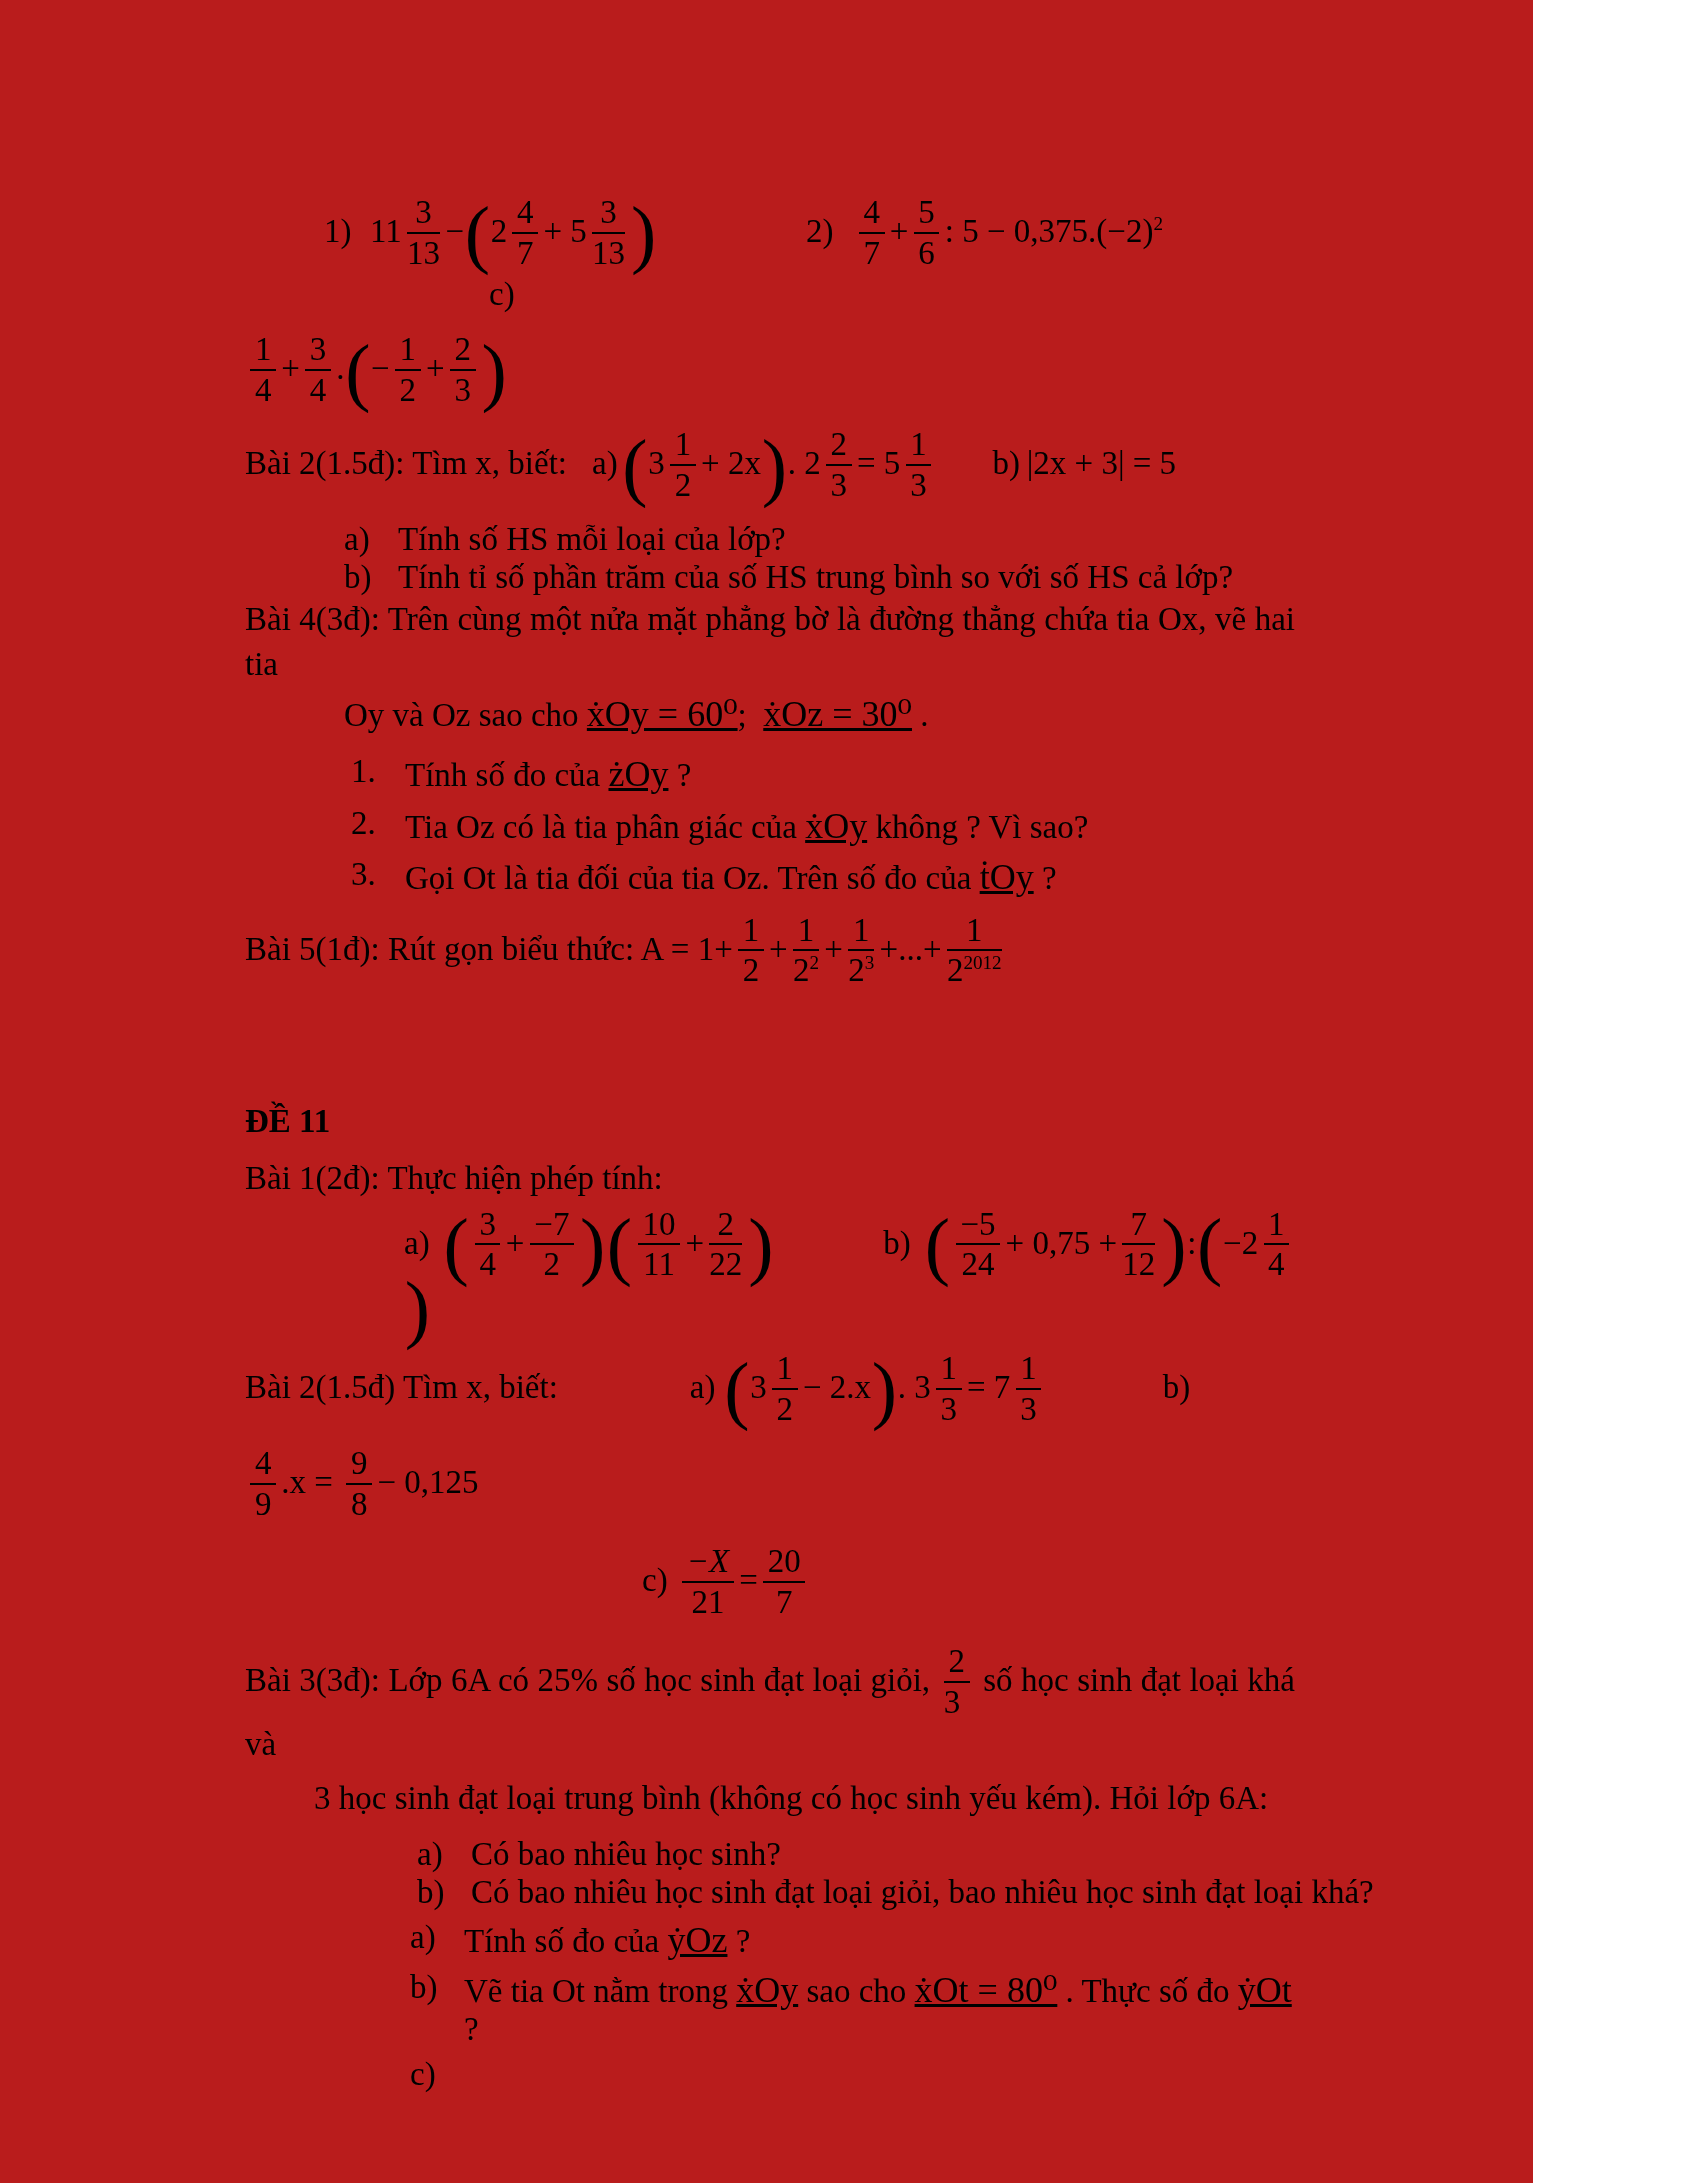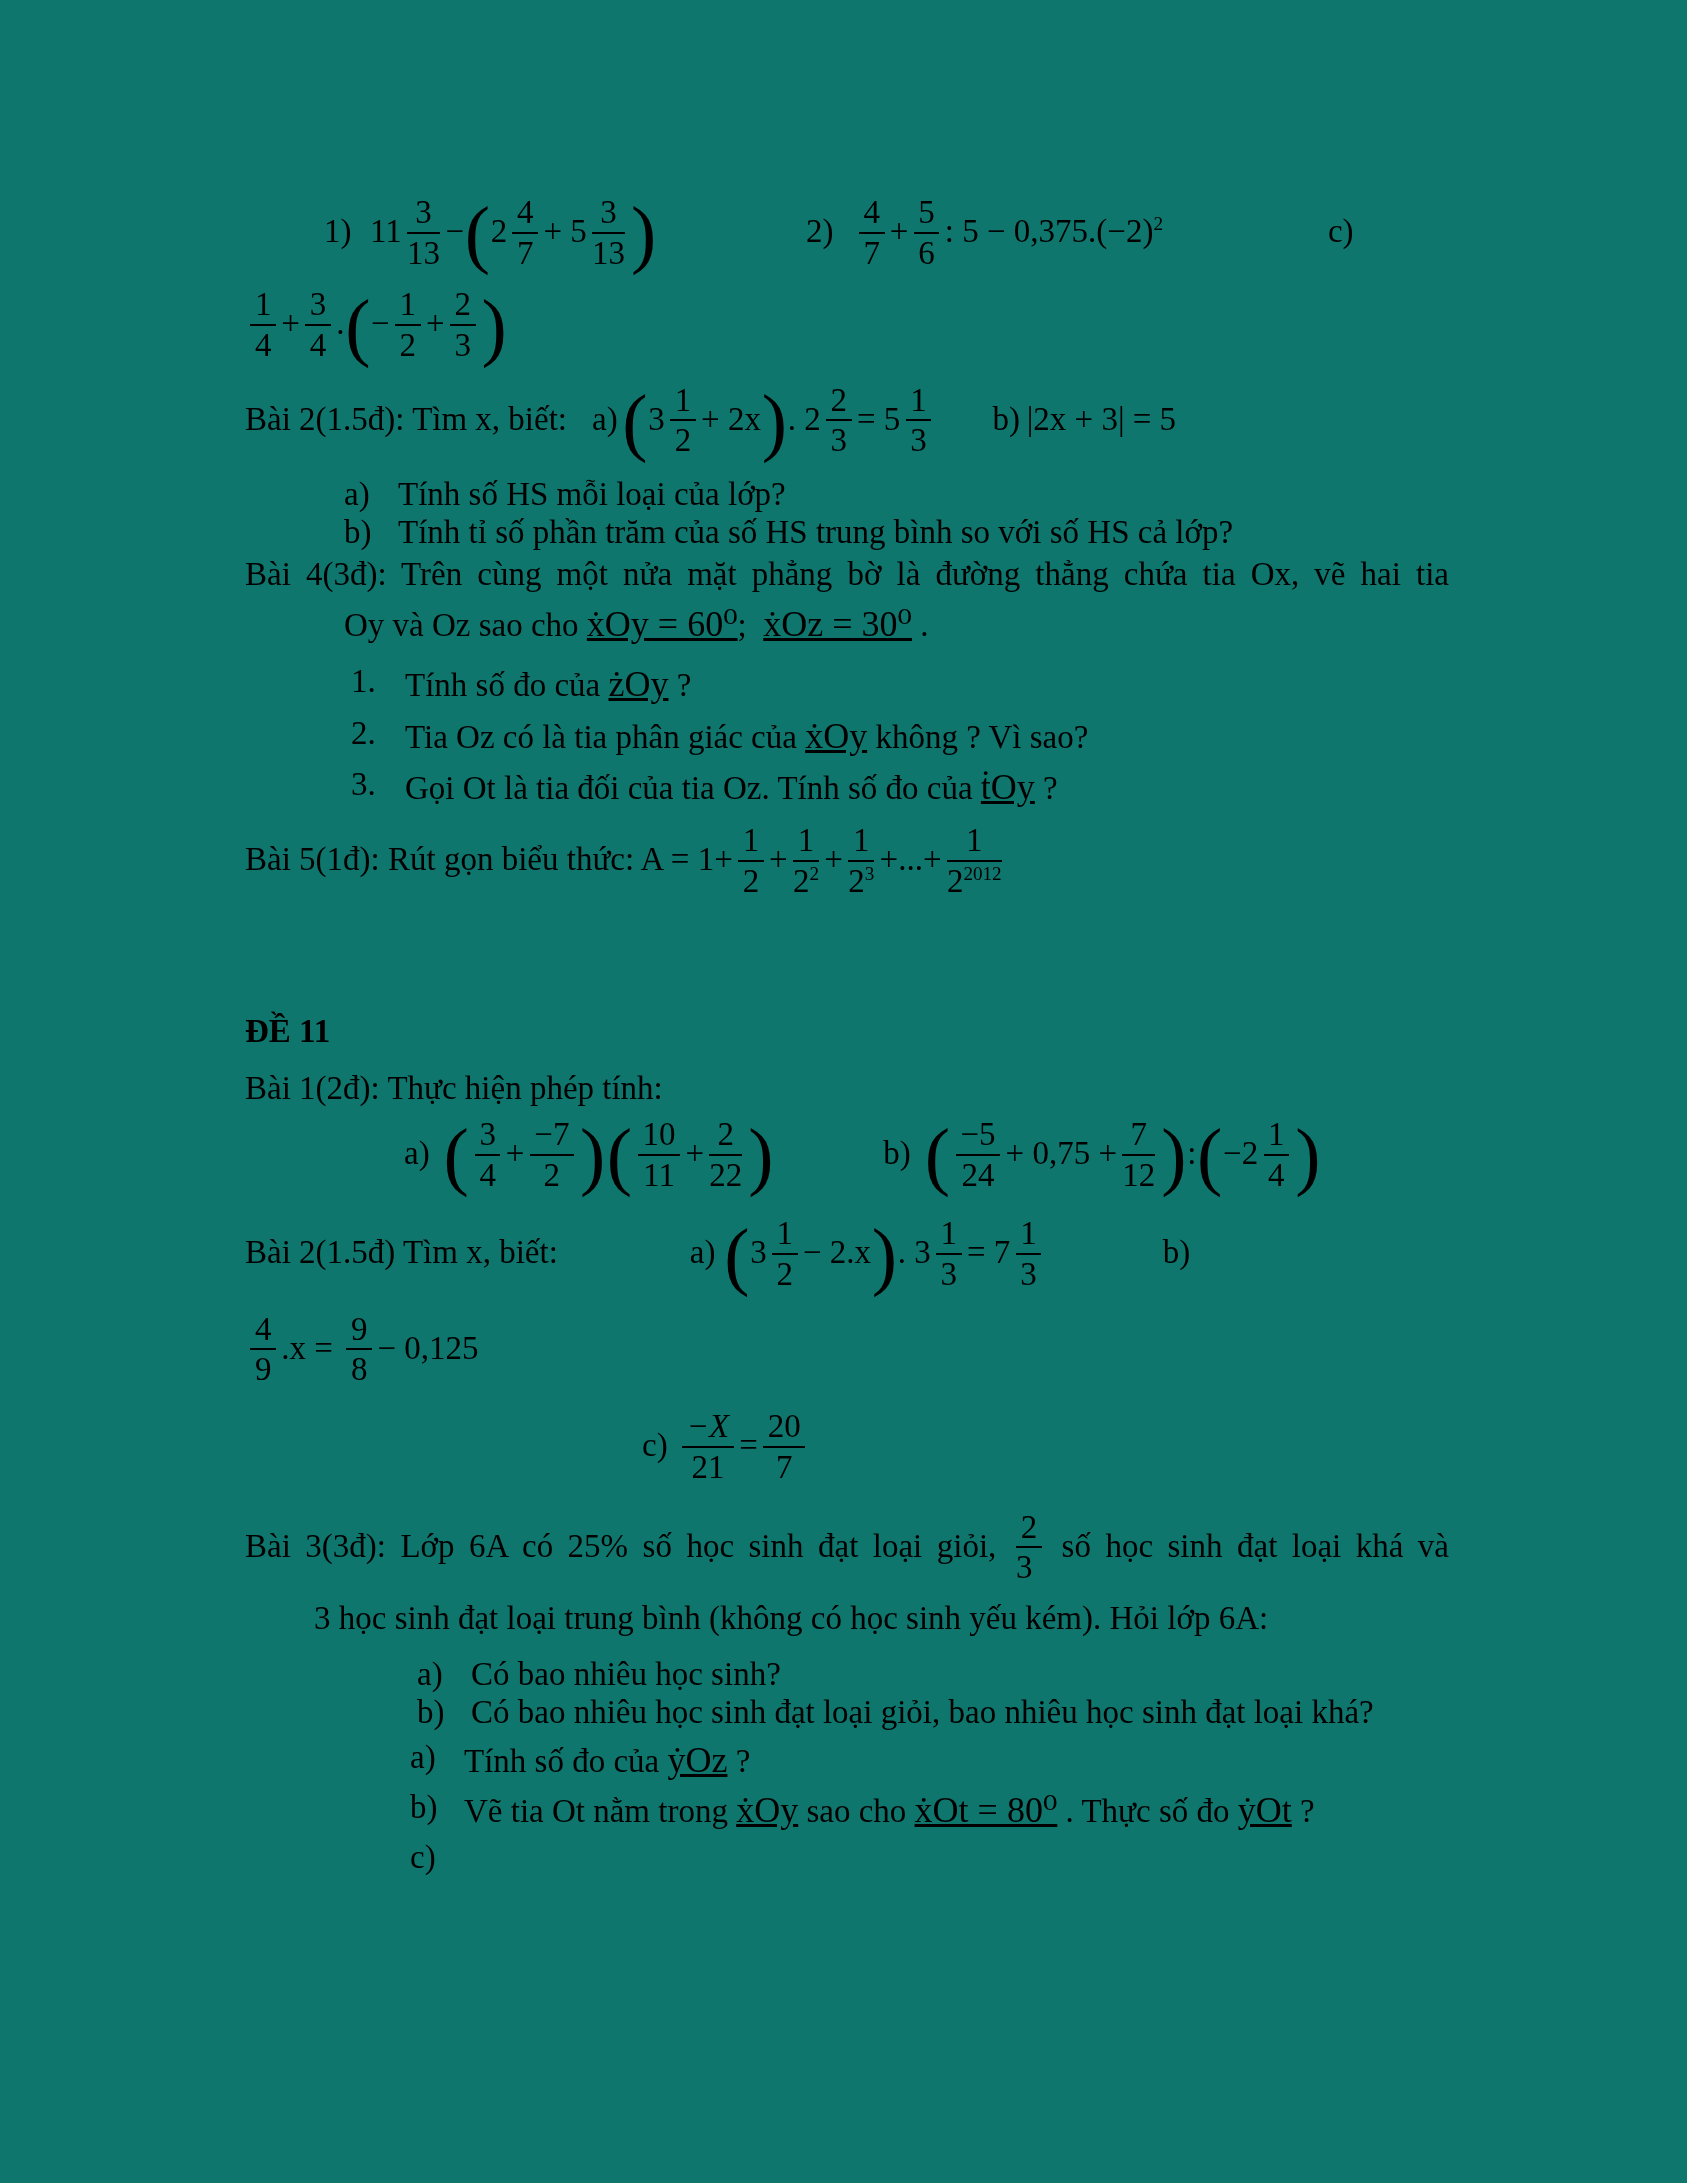--- a/index.html
+++ b/index.html
@@ -2,21 +2,21 @@
 <html style="font-size:10.6px"><head>
 <meta charset="utf-8">
 <style>
   * { margin:0; padding:0; box-sizing:border-box; }
   html, body { background:#ffffff; }
   body {
     width:1687px; min-height:2183px;
     font-family:"Liberation Serif","DejaVu Serif",serif;
     font-size:33px; color:#000000;
   }
-  .sheet { width:1687px; height:2183px; background:#0f766e; overflow:hidden; }
+  .sheet { width:1533px; height:2183px; background:#b91c1c; overflow:hidden; }
   .page { padding:189px 238px 0 245px; }
 
   .line { line-height:1.36; margin:0 0 5.3px 0; }
   .math { margin-top:8px; margin-bottom:17px; }
   .center { }
   .bold { font-weight:bold; }
   .fill { text-align:justify; text-align-last:justify; }
 
   .i105{padding-left:69px} .i120{padding-left:79px} .i150{padding-left:99px}
   .i160{padding-left:106px} .i240{padding-left:159px} .i250{padding-left:165px}
@@ -71,21 +71,21 @@
     <div class="item i160" style="margin:9.3px 0">
       <span class="marker">1.</span>
       <span class="itext"><span class="t">Tính số đo của </span><span class="ang">żOy</span><span class="t"> ?</span></span>
     </div>
     <div class="item i160" style="margin:9.3px 0">
       <span class="marker">2.</span>
       <span class="itext"><span class="t">Tia Oz có là tia phân giác của </span><span class="ang">ẋOy</span><span class="t"> không ? Vì sao?</span></span>
     </div>
     <div class="item i160" style="margin:9.3px 0">
       <span class="marker">3.</span>
-      <span class="itext"><span class="t">Gọi Ot là tia đối của tia Oz. Tính số đo của </span><span class="ang">ṫOy</span><span class="t"> ?</span></span>
+      <span class="itext"><span class="t">Gọi Ot là tia đối của tia Oz. Trên số đo của </span><span class="ang">ṫOy</span><span class="t"> ?</span></span>
     </div>
 
     <p class="line math" style="margin-top:17px"><span class="t">Bài 5(1đ): Rút gọn biểu thức: A = 1+</span><span class="frac"><span class="num">1</span><span class="den">2</span></span><span class="t">+</span><span class="frac"><span class="num">1</span><span class="den">2<sup>2</sup></span></span><span class="t">+</span><span class="frac"><span class="num">1</span><span class="den">2<sup>3</sup></span></span><span class="t">+...+</span><span class="frac"><span class="num">1</span><span class="den">2<sup>2012</sup></span></span></p>
 
     <div class="line center" style="margin:109px 0 12px">
       <span class="bold">ĐỀ 11</span>
     </div>
 
     <p class="line" style="margin-bottom:6.6px">Bài 1(2đ): Thực hiện phép tính:</p>
     <p class="line math i240" style="margin-bottom:24px"><span class="t">a)</span><span class="spacer" style="width: 13.2px;"></span><span class="paren">(</span><span class="frac"><span class="num">3</span><span class="den">4</span></span><span class="t">+</span><span class="frac"><span class="num">−7</span><span class="den">2</span></span><span class="paren">)</span><span class="paren">(</span><span class="frac"><span class="num">10</span><span class="den">11</span></span><span class="t">+</span><span class="frac"><span class="num">2</span><span class="den">22</span></span><span class="paren">)</span><span class="spacer" style="width: 109px;"></span><span class="t">b)</span><span class="spacer" style="width: 13.2px;"></span><span class="paren">(</span><span class="frac"><span class="num">−5</span><span class="den">24</span></span><span class="t">+ 0,75 +</span><span class="frac"><span class="num">7</span><span class="den">12</span></span><span class="paren">)</span><span class="t">:</span><span class="paren">(</span><span class="t">−2</span><span class="frac"><span class="num">1</span><span class="den">4</span></span><span class="paren">)</span></p>

